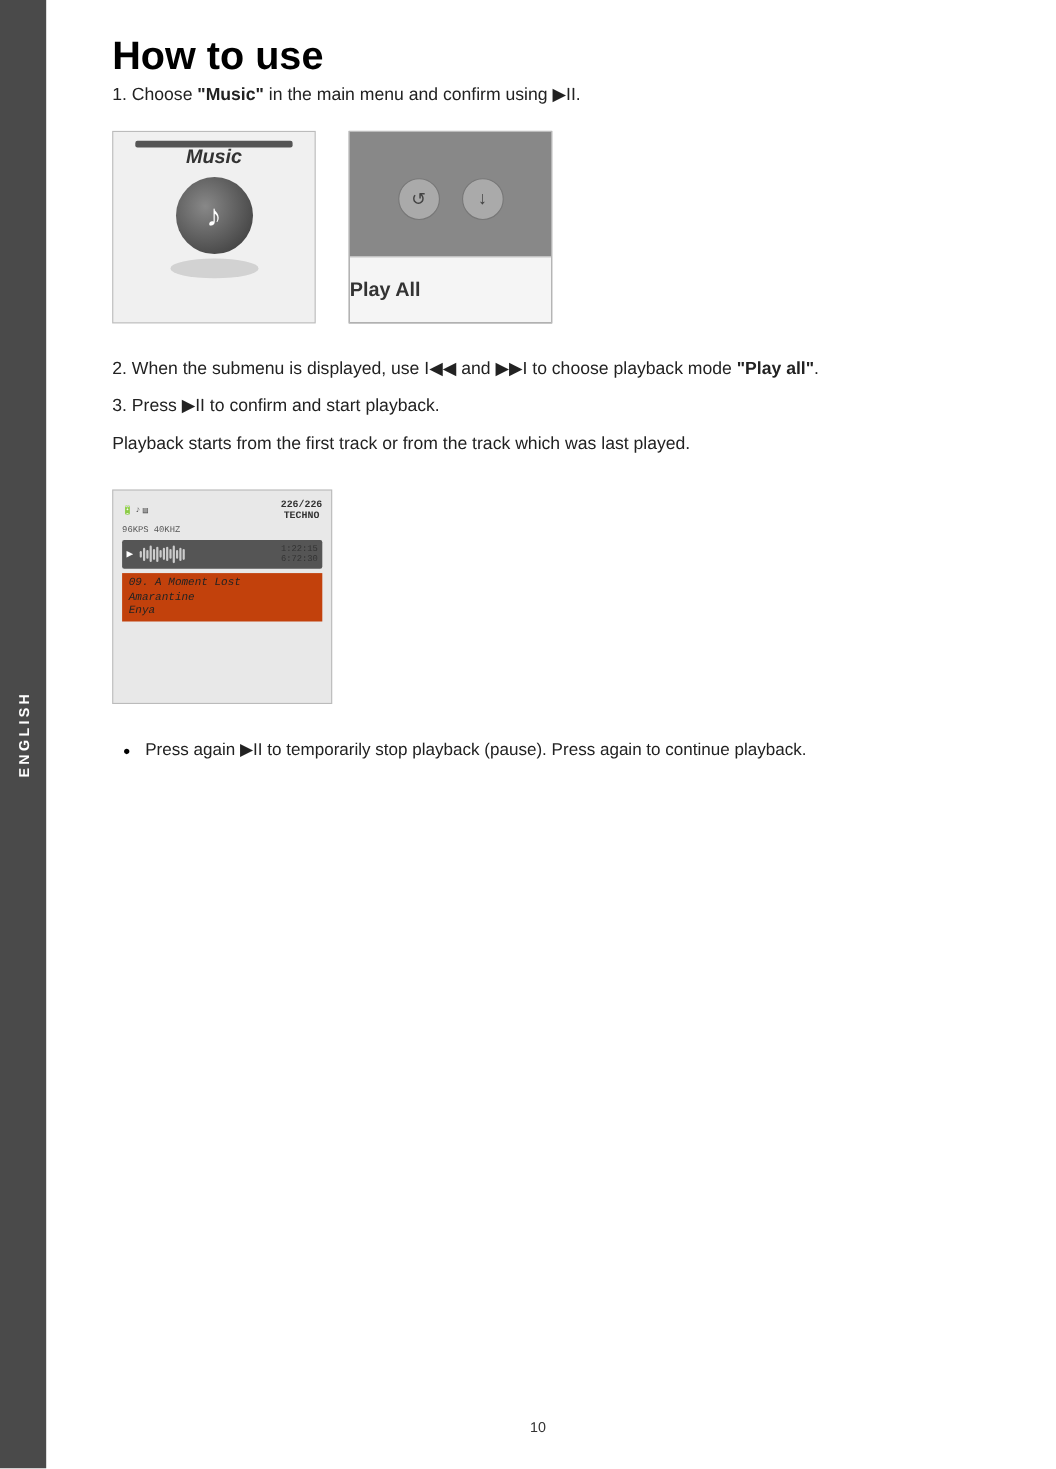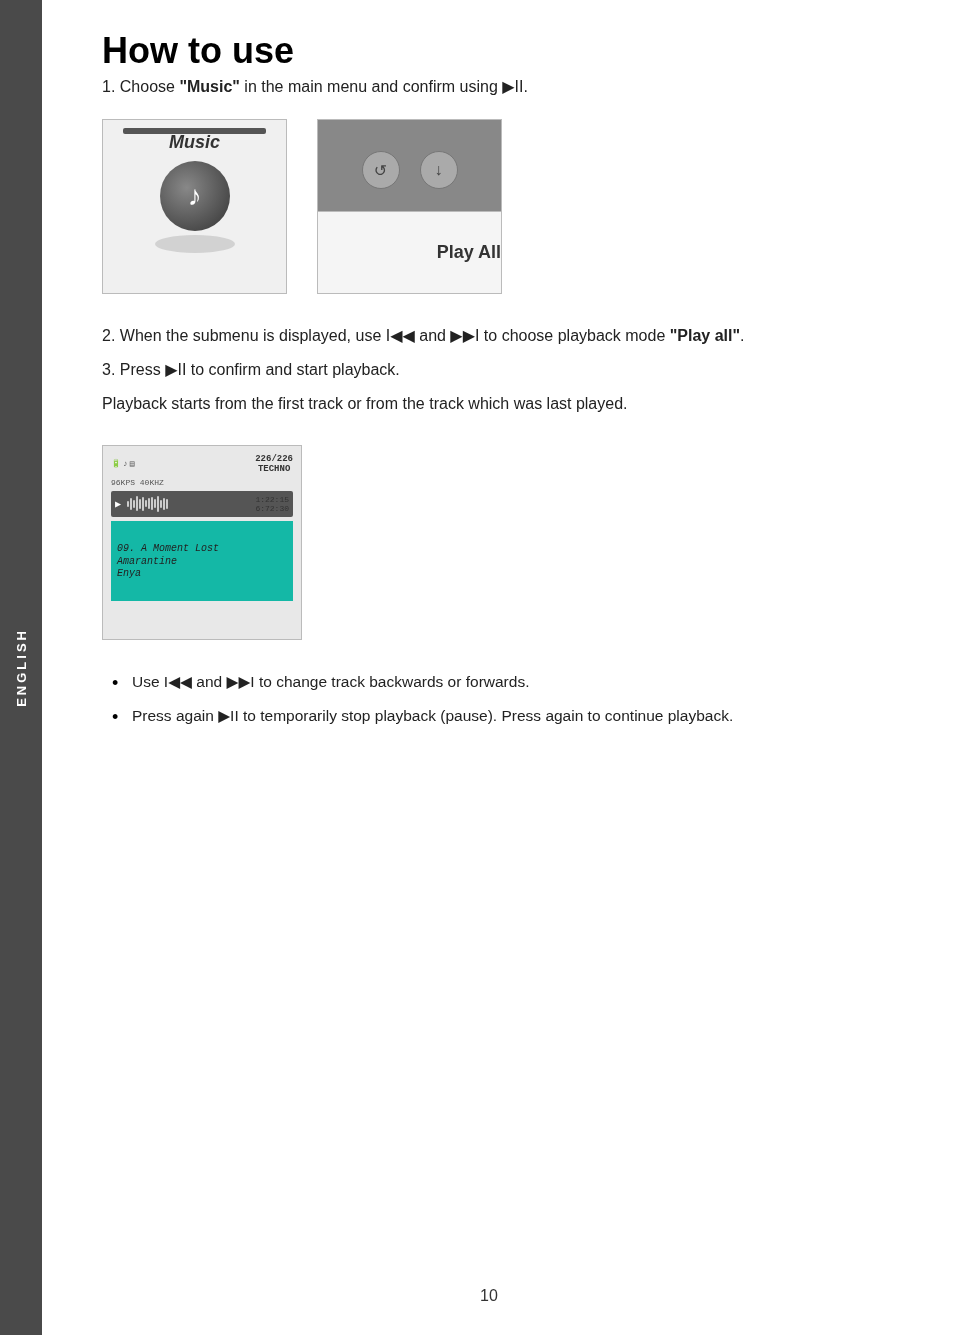--- a/index.html
+++ b/index.html
@@ -160,22 +160,22 @@
       border: 1px solid #777;
       display: flex;
       align-items: center;
       justify-content: center;
       color: #444;
       font-size: 16px;
     }
     .device-img-2 .play-all-btn {
       width: 100%;
       background: #f5f5f5;
-      padding: 30px 0;
-      text-align: right;
+      padding: 19px 0;
+      text-align: left;
       font-size: 18px;
       font-weight: bold;
       color: #333;
       border-top: 1px solid #bbb;
     }
 
     
     .steps-with-img {
       display: flex;
       flex-direction: column;
@@ -267,22 +267,22 @@
       color: #222;
       font-style: italic;
       margin-bottom: 1px;
     }
     .player-album {
       font-size: 10px;
       color: #222;
       font-style: italic;
     }
     .player-info-box {
-      background: #14b8a6;
-      padding: 22px 6px;
+      background: #c2410c;
+      padding: 4px 6px;
       margin-top: 4px;
     }
 
     
     .bullet-list {
       list-style: none;
       margin: 20px 0 20px 10px;
     }
     .bullet-list li {
       font-size: 15.5px;
@@ -308,21 +308,21 @@
       vertical-align: middle;
     }
 
     
     .page-number {
       position: absolute;
       bottom: 30px;
       left: 0;
       right: 0;
       text-align: center;
-      font-size: 16px;
+      font-size: 13px;
       color: #333;
       margin-left: 18px;
     }
   </style>
 </head>
 <body>
 
 <div class="sidebar">
   <span class="sidebar-label">ENGLISH</span>
 </div>
@@ -412,22 +412,19 @@
       <div class="player-info-box">
         <div class="player-track-name">09. A Moment Lost</div>
         <div class="player-artist">Amarantine</div>
         <div class="player-album">Enya</div>
       </div>
     </div>
   </div>
 
   <ul class="bullet-list">
     <li>
-      <span>Use I◀◀ and ▶▶I to change track backwards or forwards.</span>
-    </li>
-    <li>
       <span>Press again ▶II to temporarily stop playback (pause). Press again to continue playback.</span>
     </li>
   </ul>
 
 </div>
 
 <div class="page-number">10</div>
 
 </body></html>

